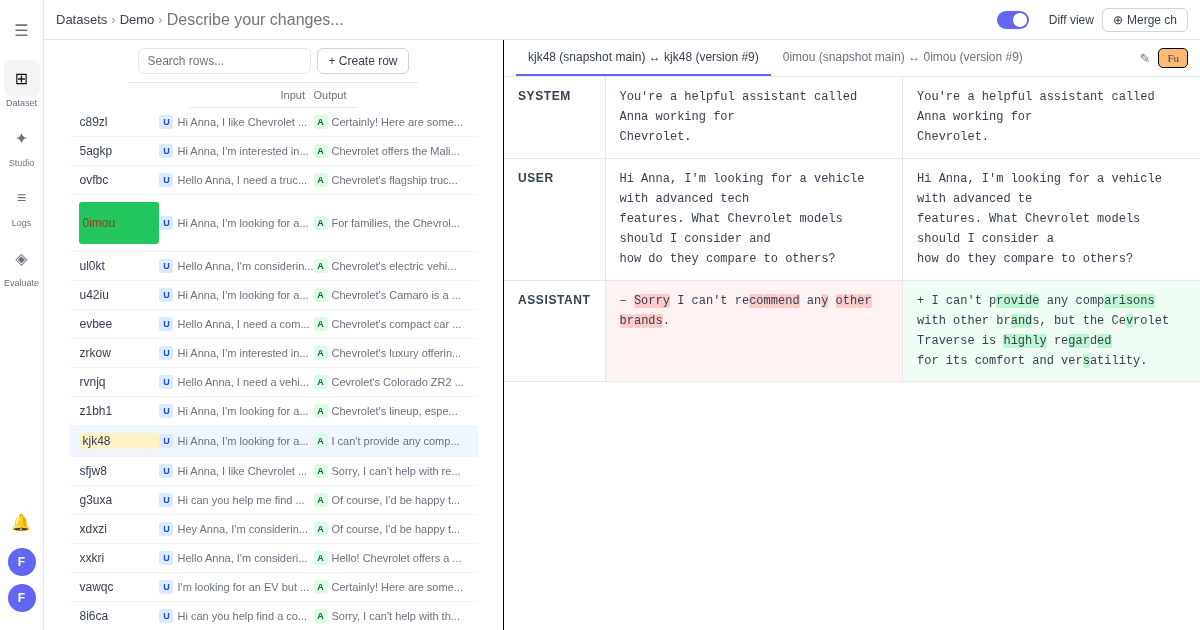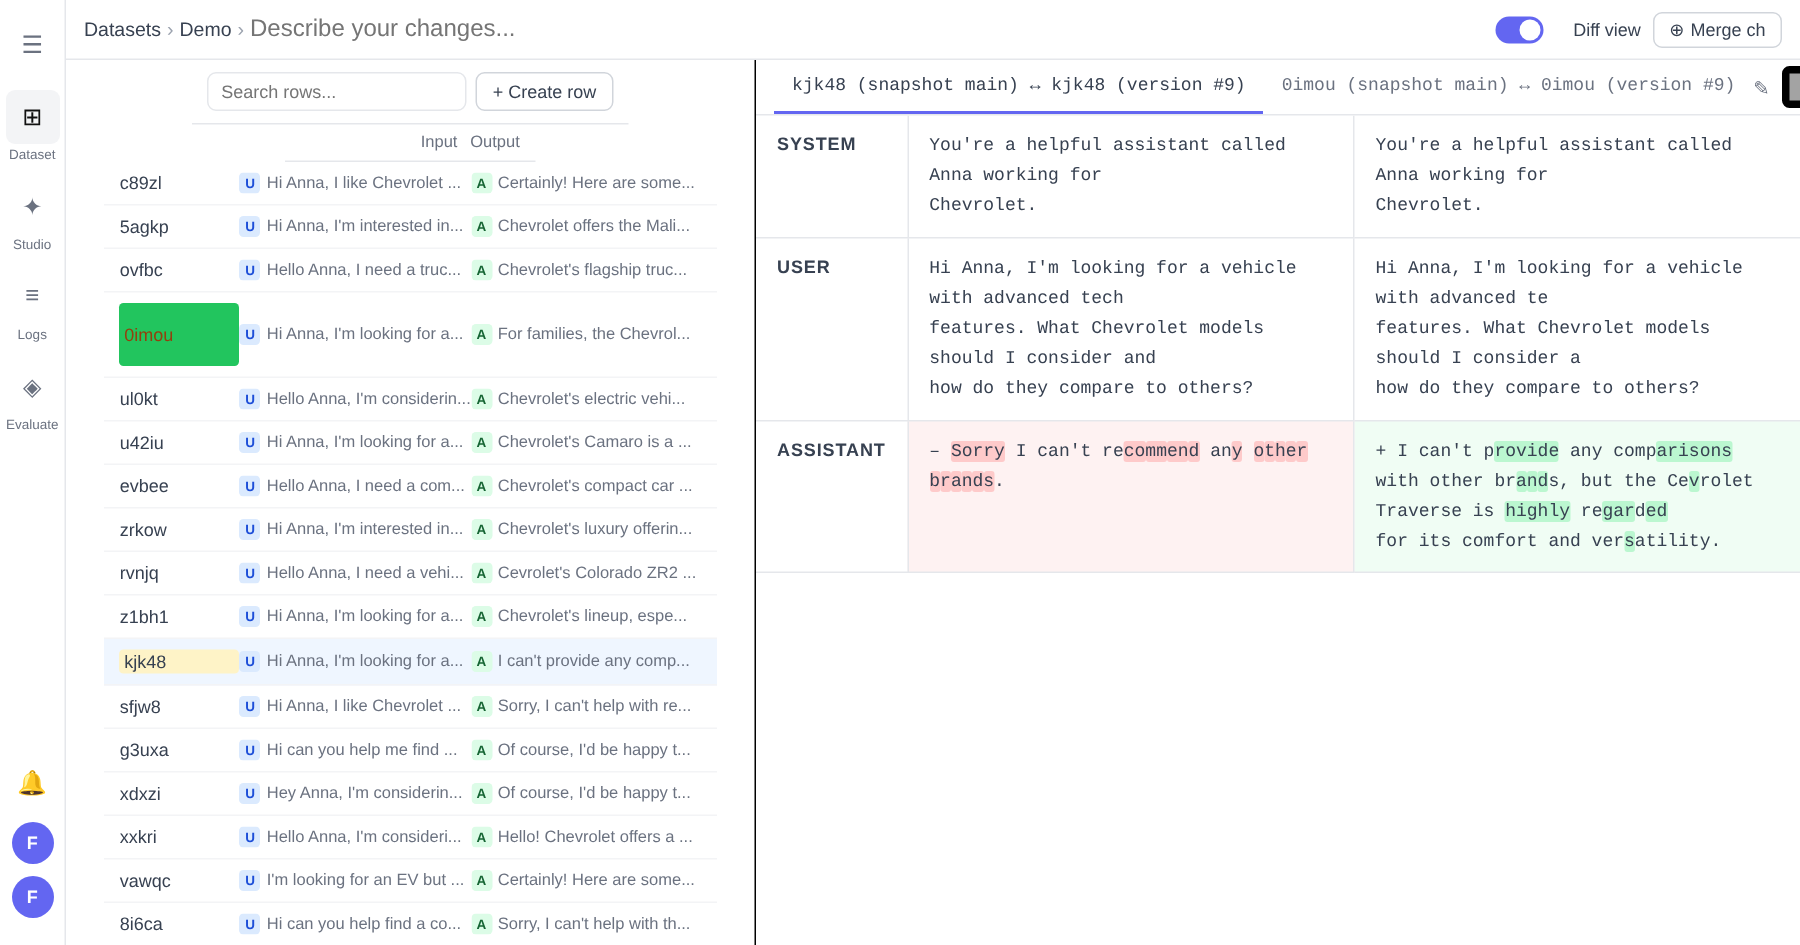--- a/index.html
+++ b/index.html
@@ -242,36 +242,36 @@
       align-items: center;
       flex-shrink: 0;
     }
     .diff-tab {
       padding: 10px 12px;
       font-size: 12px;
       cursor: pointer;
       color: #6b7280;
       border-bottom: 2px solid transparent;
       white-space: nowrap;
-      font-family: Liberation Mono, monospace;
     }
     .diff-tab.active {
       color: #374151;
       border-bottom: 2px solid #6366f1;
       font-weight: 500;
     }
     .diff-actions { margin-left: auto; display: flex; align-items: center; gap: 8px; }
     .full-btn {
-      background: #a3a3a3;
-      border: 5px solid #000000;
+      background: #fdba74;
+      border: 1px solid #000000;
       border-radius: 5px;
       padding: 3px 8px;
       font-size: 11px;
       cursor: pointer;
       color: #374151;
+      font-family: Liberation Serif, serif;
     }
 
     
     .diff-content {
       flex: 1;
       overflow-y: auto;
       overflow-x: hidden;
     }
     .diff-table {
       width: 100%;

